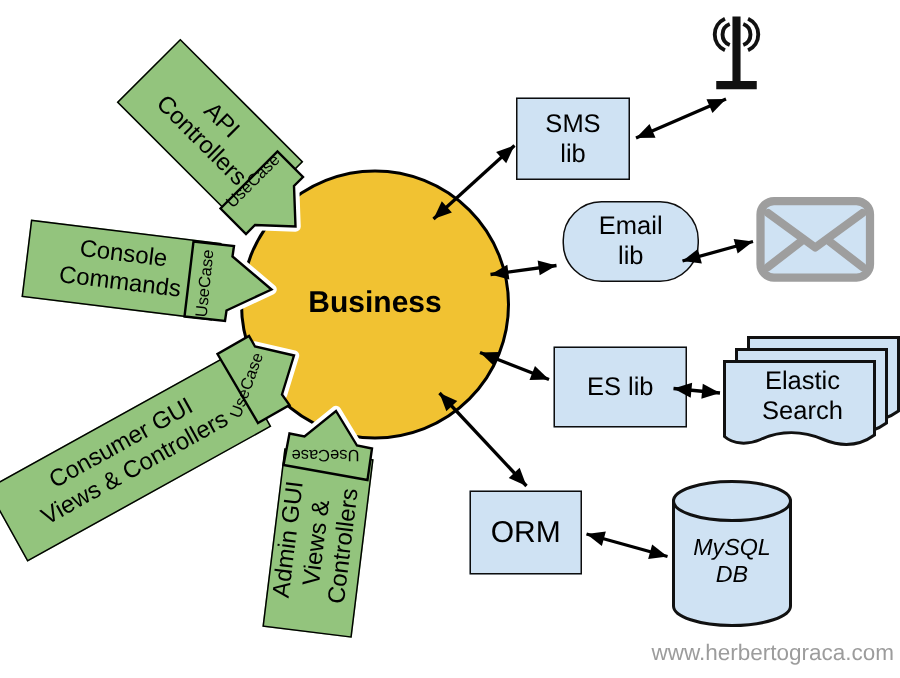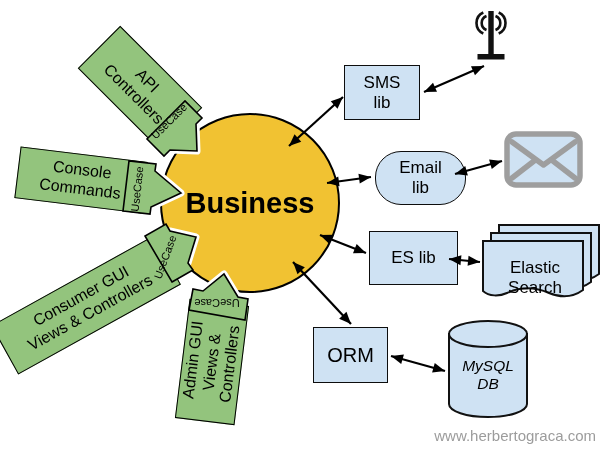--- a/index.html
+++ b/index.html
@@ -18,21 +18,21 @@
     background:#93c47d; border:1.6px solid #000000;
     font-size:16px; line-height:1.17;
   }
   .blue {
     background:#cfe2f3; border:1.6px solid #0d0d0d;
     font-size:17px; line-height:1.15;
   }
   .core-circle {
     left:160px; top:113px; width:180px; height:180px;
     background:#f1c232; border:2.5px solid #000; border-radius:50%;
-    font-weight:bold; font-size:29px; line-height:1.26;justify-content:center;
+    font-weight:bold; font-size:20px; line-height:1.26;justify-content:center;
   }
   .rot45  { transform:rotate(45deg); }
   .rot7   { transform:rotate(7deg); }
   .rotm29 { transform:rotate(-29deg); }
   .rotm83 { transform:rotate(-83deg); }
   .uc {
     position:absolute; width:64px; height:14px; line-height:14px;
     font-size:11px; text-align:center; white-space:nowrap;
   }
   .conn { fill:#93c47d; stroke:#000; stroke-width:1.6; }
@@ -86,21 +86,21 @@
     </div>
   </div>
 
   <div class="box blue" style="left:344px; top:65px; width:76px; height:55px;align-items:center;">
     <div class="txt">
       <span class="ln">SMS</span>
       <span class="ln">lib</span>
     </div>
   </div>
 
-  <div class="box blue" style="left:375px; top:151px; width:91px; height:54px;border-radius:26px;">
+  <div class="box blue" style="left:375px; top:134px; width:91px; height:54px;border-radius:26px;">
     <div class="txt">
       <span class="ln">Email</span>
       <span class="ln">lib</span>
     </div>
   </div>
 
   <div class="box blue" style="left:369px; top:231px; width:89px; height:54px;">
     <div class="txt">
       <span class="ln">ES lib</span>
     </div>
@@ -164,21 +164,21 @@
       <path d="M449,334 L449,404 A39,13 0 0 0 527,404 L527,334 Z" fill="#cfe2f3" stroke="#111" stroke-width="2"></path>
       <ellipse cx="488" cy="334" rx="39" ry="13" fill="#cfe2f3" stroke="#111" stroke-width="2"></ellipse>
     </g>
   </svg>
 
   <div class="uc" style="left:137px; top:114px; transform:rotate(-45deg);">UseCase</div>
   <div class="uc" style="left:105px; top:182px; transform:rotate(-84deg);">UseCase</div>
   <div class="uc" style="left:133px; top:250px; transform:rotate(-70deg);">UseCase</div>
   <div class="uc" style="left:185px; top:296px; transform:rotate(180deg);">UseCase</div>
 
-  <div class="overlay-label" style="left:483px; top:258px; width:104px;">
+  <div class="overlay-label" style="left:483px; top:244px; width:104px;">
     <span class="ln">Elastic</span>
     <span class="ln">Search</span>
   </div>
   <div class="overlay-label" style="left:449px; top:357px; width:78px; font-size:15.5px;font-style:italic;">
     <span class="ln">MySQL</span>
     <span class="ln">DB</span>
   </div>
 
   <div class="watermark">www.herbertograca.com</div>
 

